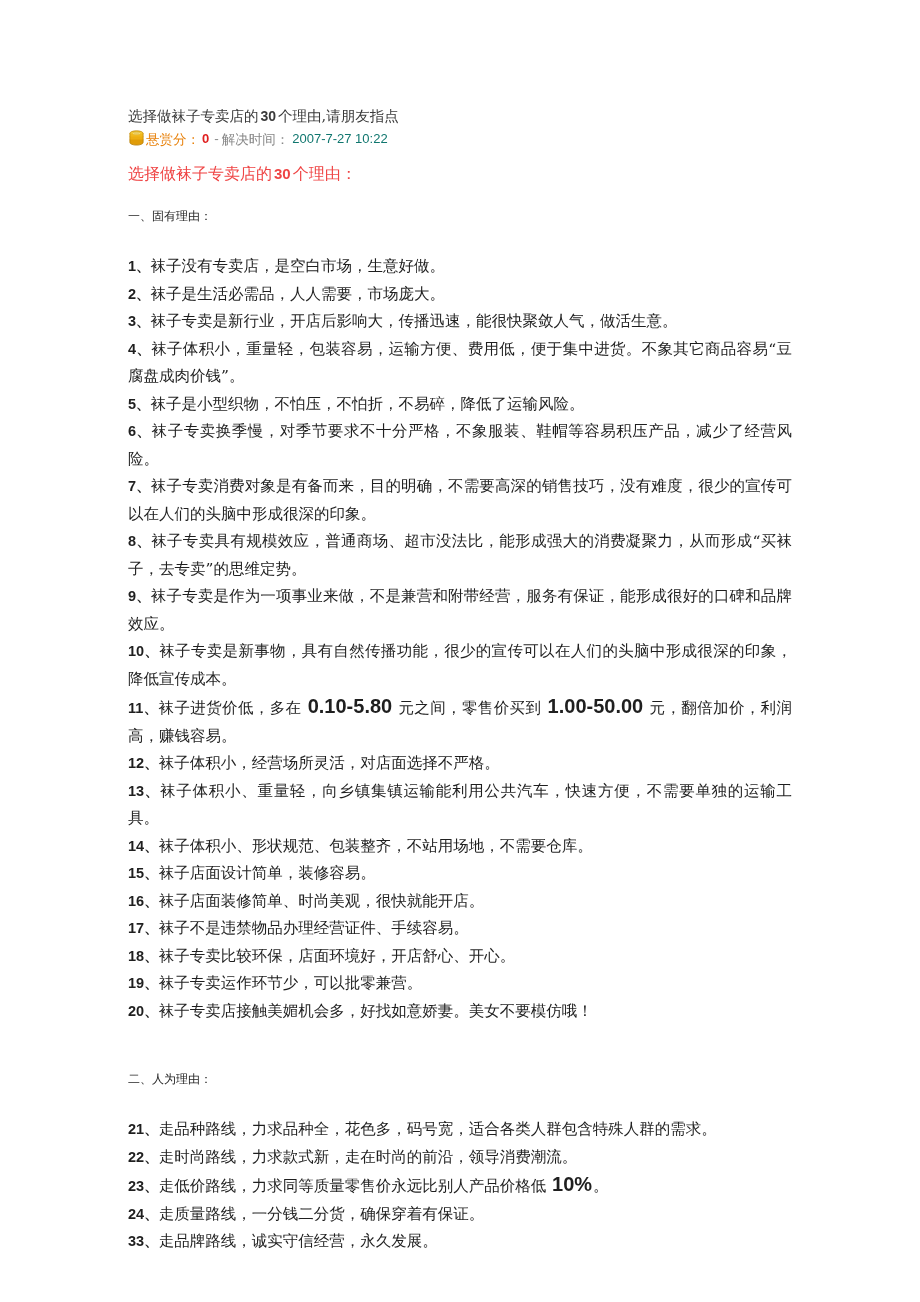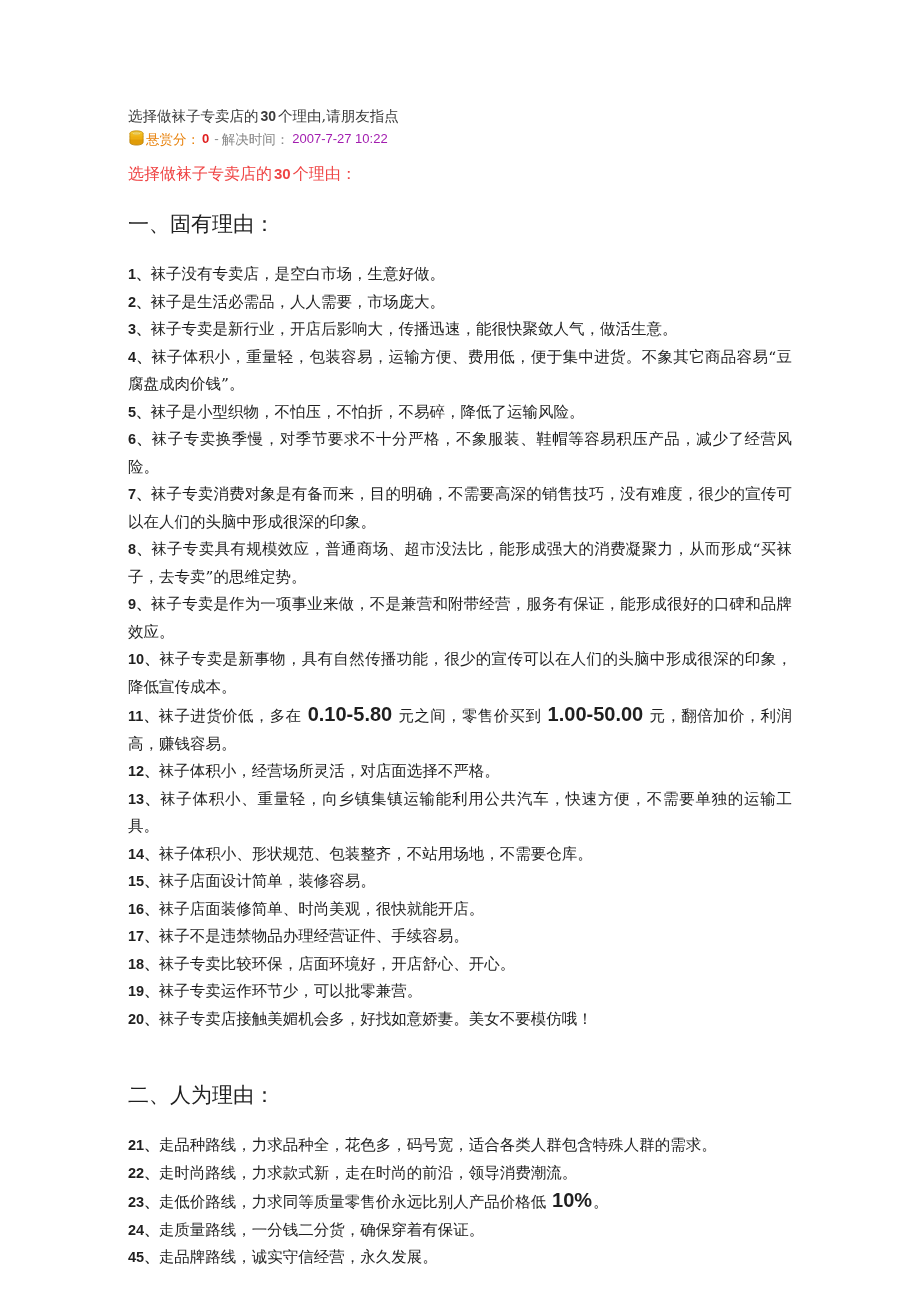--- a/index.html
+++ b/index.html
@@ -76,21 +76,21 @@
   .meta-sep {
     color: #8a8a8a;
     padding: 0 3px;
     font-family: "Liberation Sans", sans-serif;
   }
   .meta-time-label {
     color: #888888;
     font-family: "DejaVu Serif", "Liberation Serif", serif;
   }
   .meta-time-value {
-    color: #a21caf;
+    color: #0f766e;
     font-family: "Liberation Sans", sans-serif;
     font-size: 13px;
     padding-left: 3px;
   }
 
   
   .doc-heading {
     font-size: 16px;
     line-height: 26px;
     margin-top: 12px;
@@ -98,24 +98,24 @@
     font-family: "DejaVu Serif", "Liberation Serif", serif;
   }
   .doc-heading .num {
     font-family: "Liberation Sans", sans-serif;
     font-weight: bold;
     font-size: 15px;
     padding: 0 2px;
   }
 
   .section-head {
-    font-size: 21px;
+    font-size: 12px;
     line-height: 26px;
     color: #1f1f1f;
-    margin-top: 24px;
+    margin-top: 16px;
   }
 
   .list {
     margin-top: 24px;
   }
   .item {
     font-size: 15.5px;
     line-height: 27.5px;
     color: #1f1f1f;
     text-align: justify;
@@ -187,19 +187,19 @@
           <div class="item"><span class="idx">19、</span><span>袜子专卖运作环节少，可以批零兼营。</span></div>
           <div class="item"><span class="idx">20、</span><span>袜子专卖店接触美媚机会多，好找如意娇妻。美女不要模仿哦！</span></div>
         </div>
         <div class="gap-after-list"></div>
         <div class="section-head">二、人为理由：</div>
         <div class="list">
           <div class="item"><span class="idx">21、</span><span>走品种路线，力求品种全，花色多，码号宽，适合各类人群包含特殊人群的需求。</span></div>
           <div class="item"><span class="idx">22、</span><span>走时尚路线，力求款式新，走在时尚的前沿，领导消费潮流。</span></div>
           <div class="item"><span class="idx">23、</span><span>走低价路线，力求同等质量零售价永远比别人产品价格低 </span><span class="lat">10%</span><span>。</span></div>
           <div class="item"><span class="idx">24、</span><span>走质量路线，一分钱二分货，确保穿着有保证。</span></div>
-          <div class="item"><span class="idx">45、</span><span>走品牌路线，诚实守信经营，永久发展。</span></div>
+          <div class="item"><span class="idx">33、</span><span>走品牌路线，诚实守信经营，永久发展。</span></div>
         </div>
         <div class="gap-after-list"></div>
       </div>
 
   </div>
 </div>
 
 </body></html>

